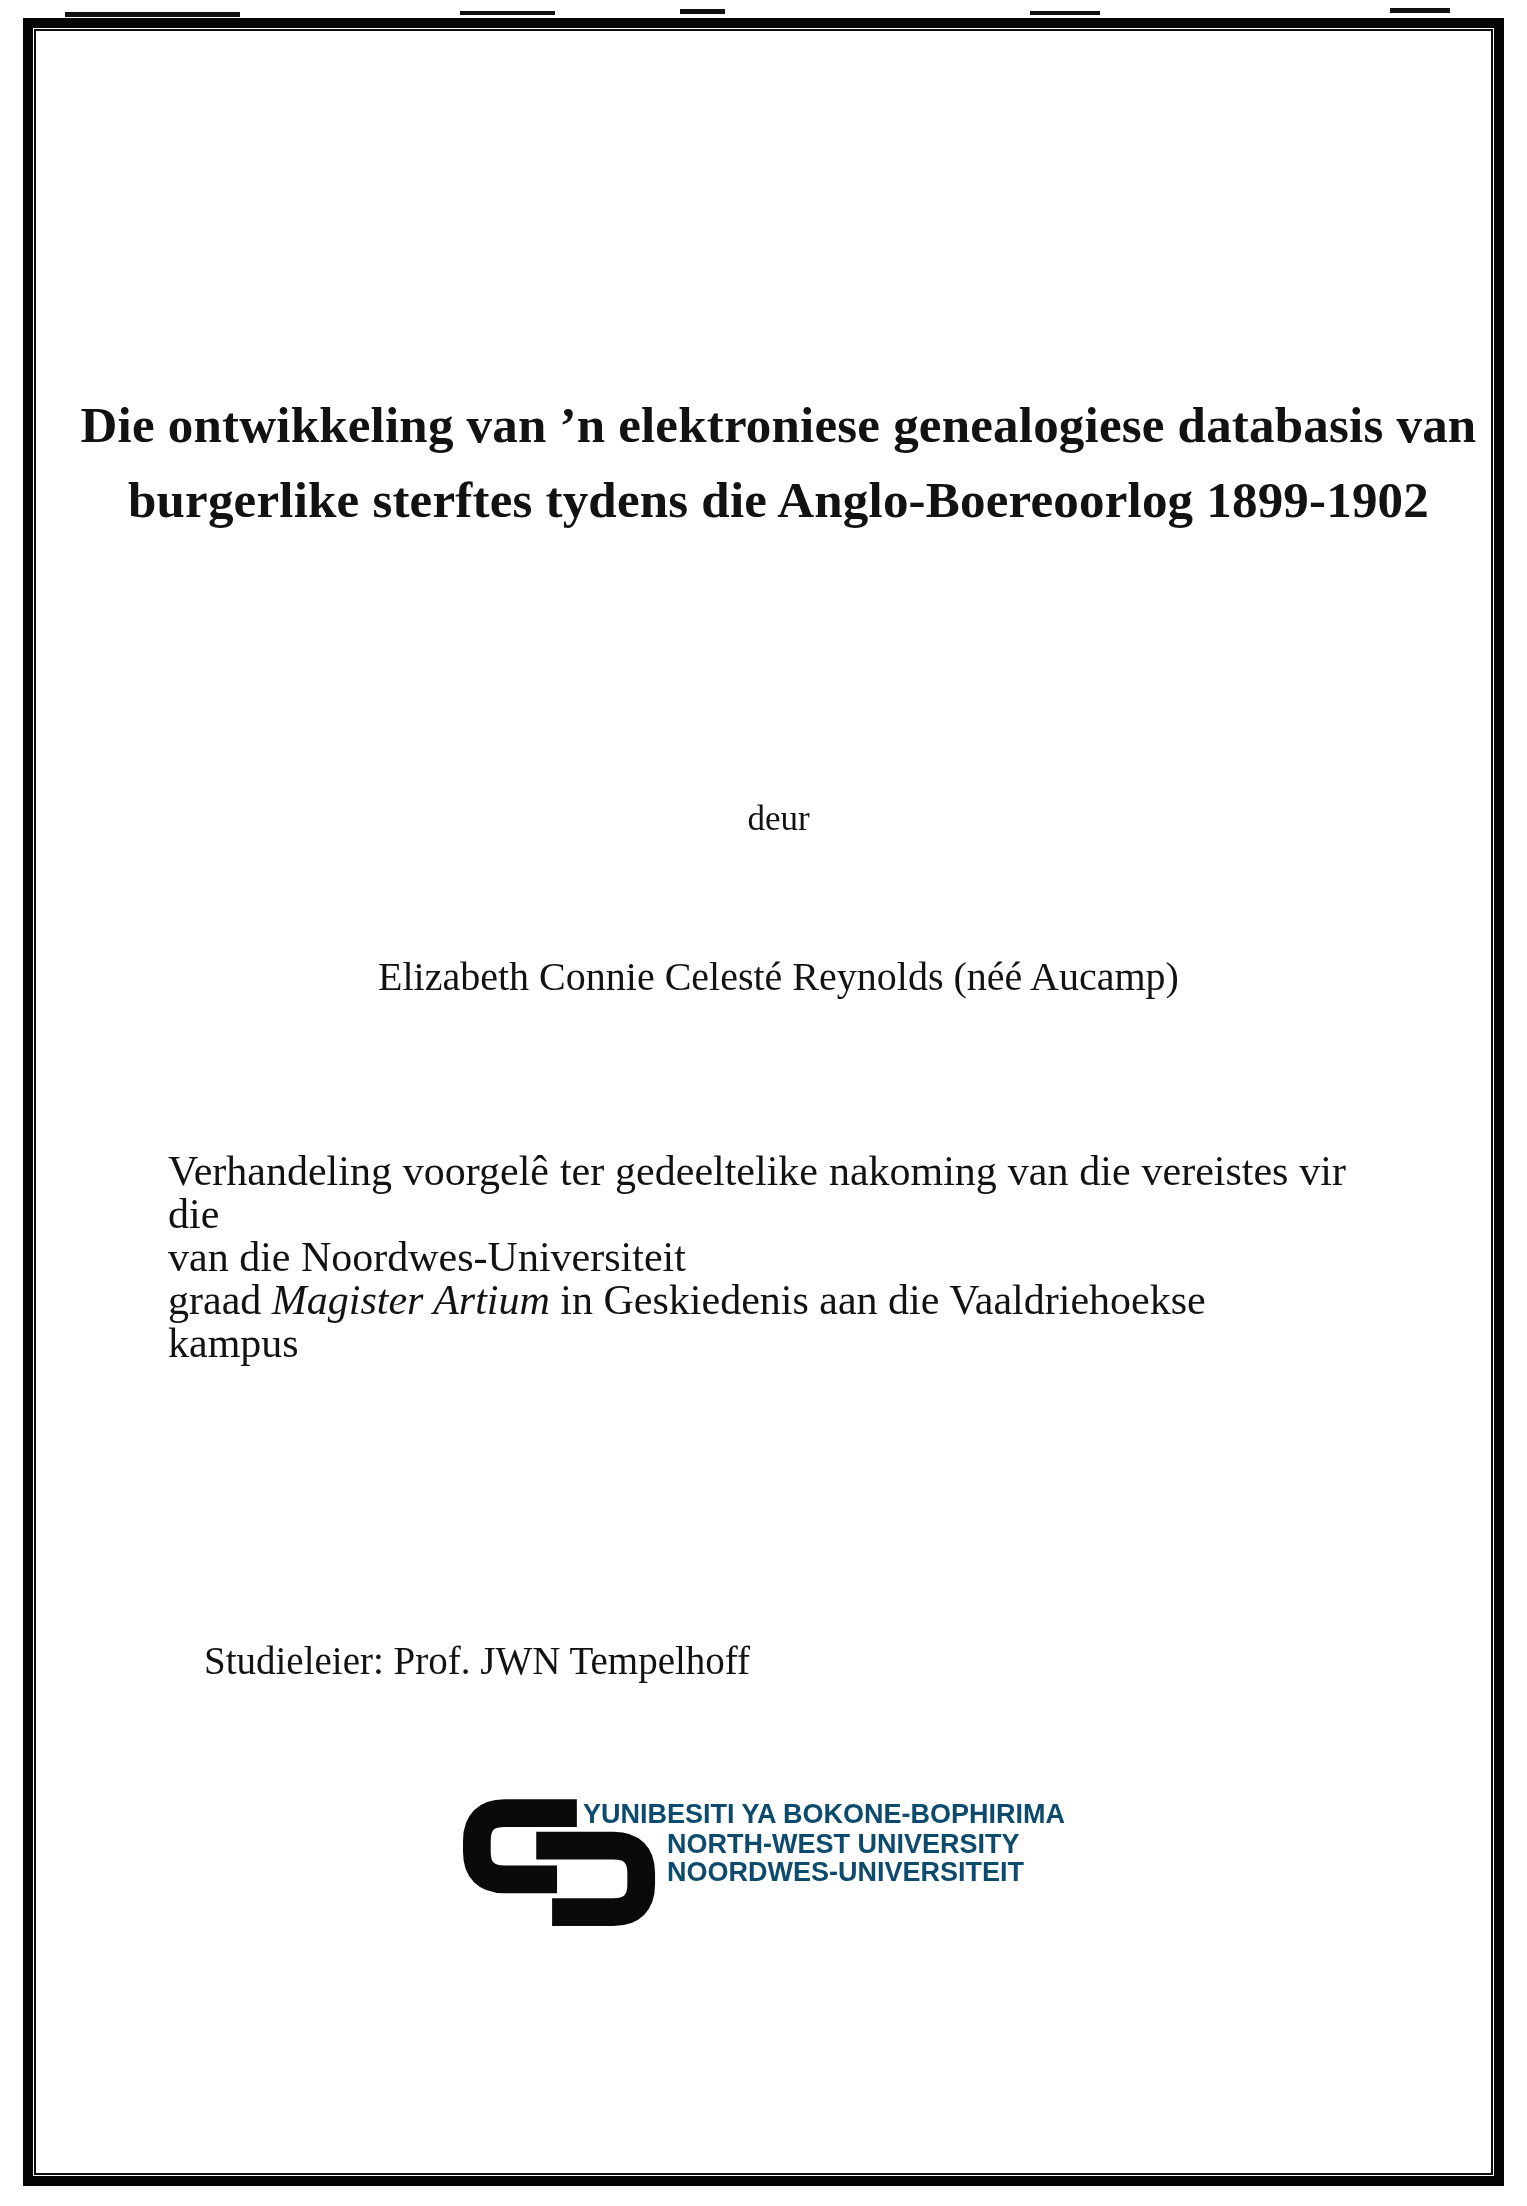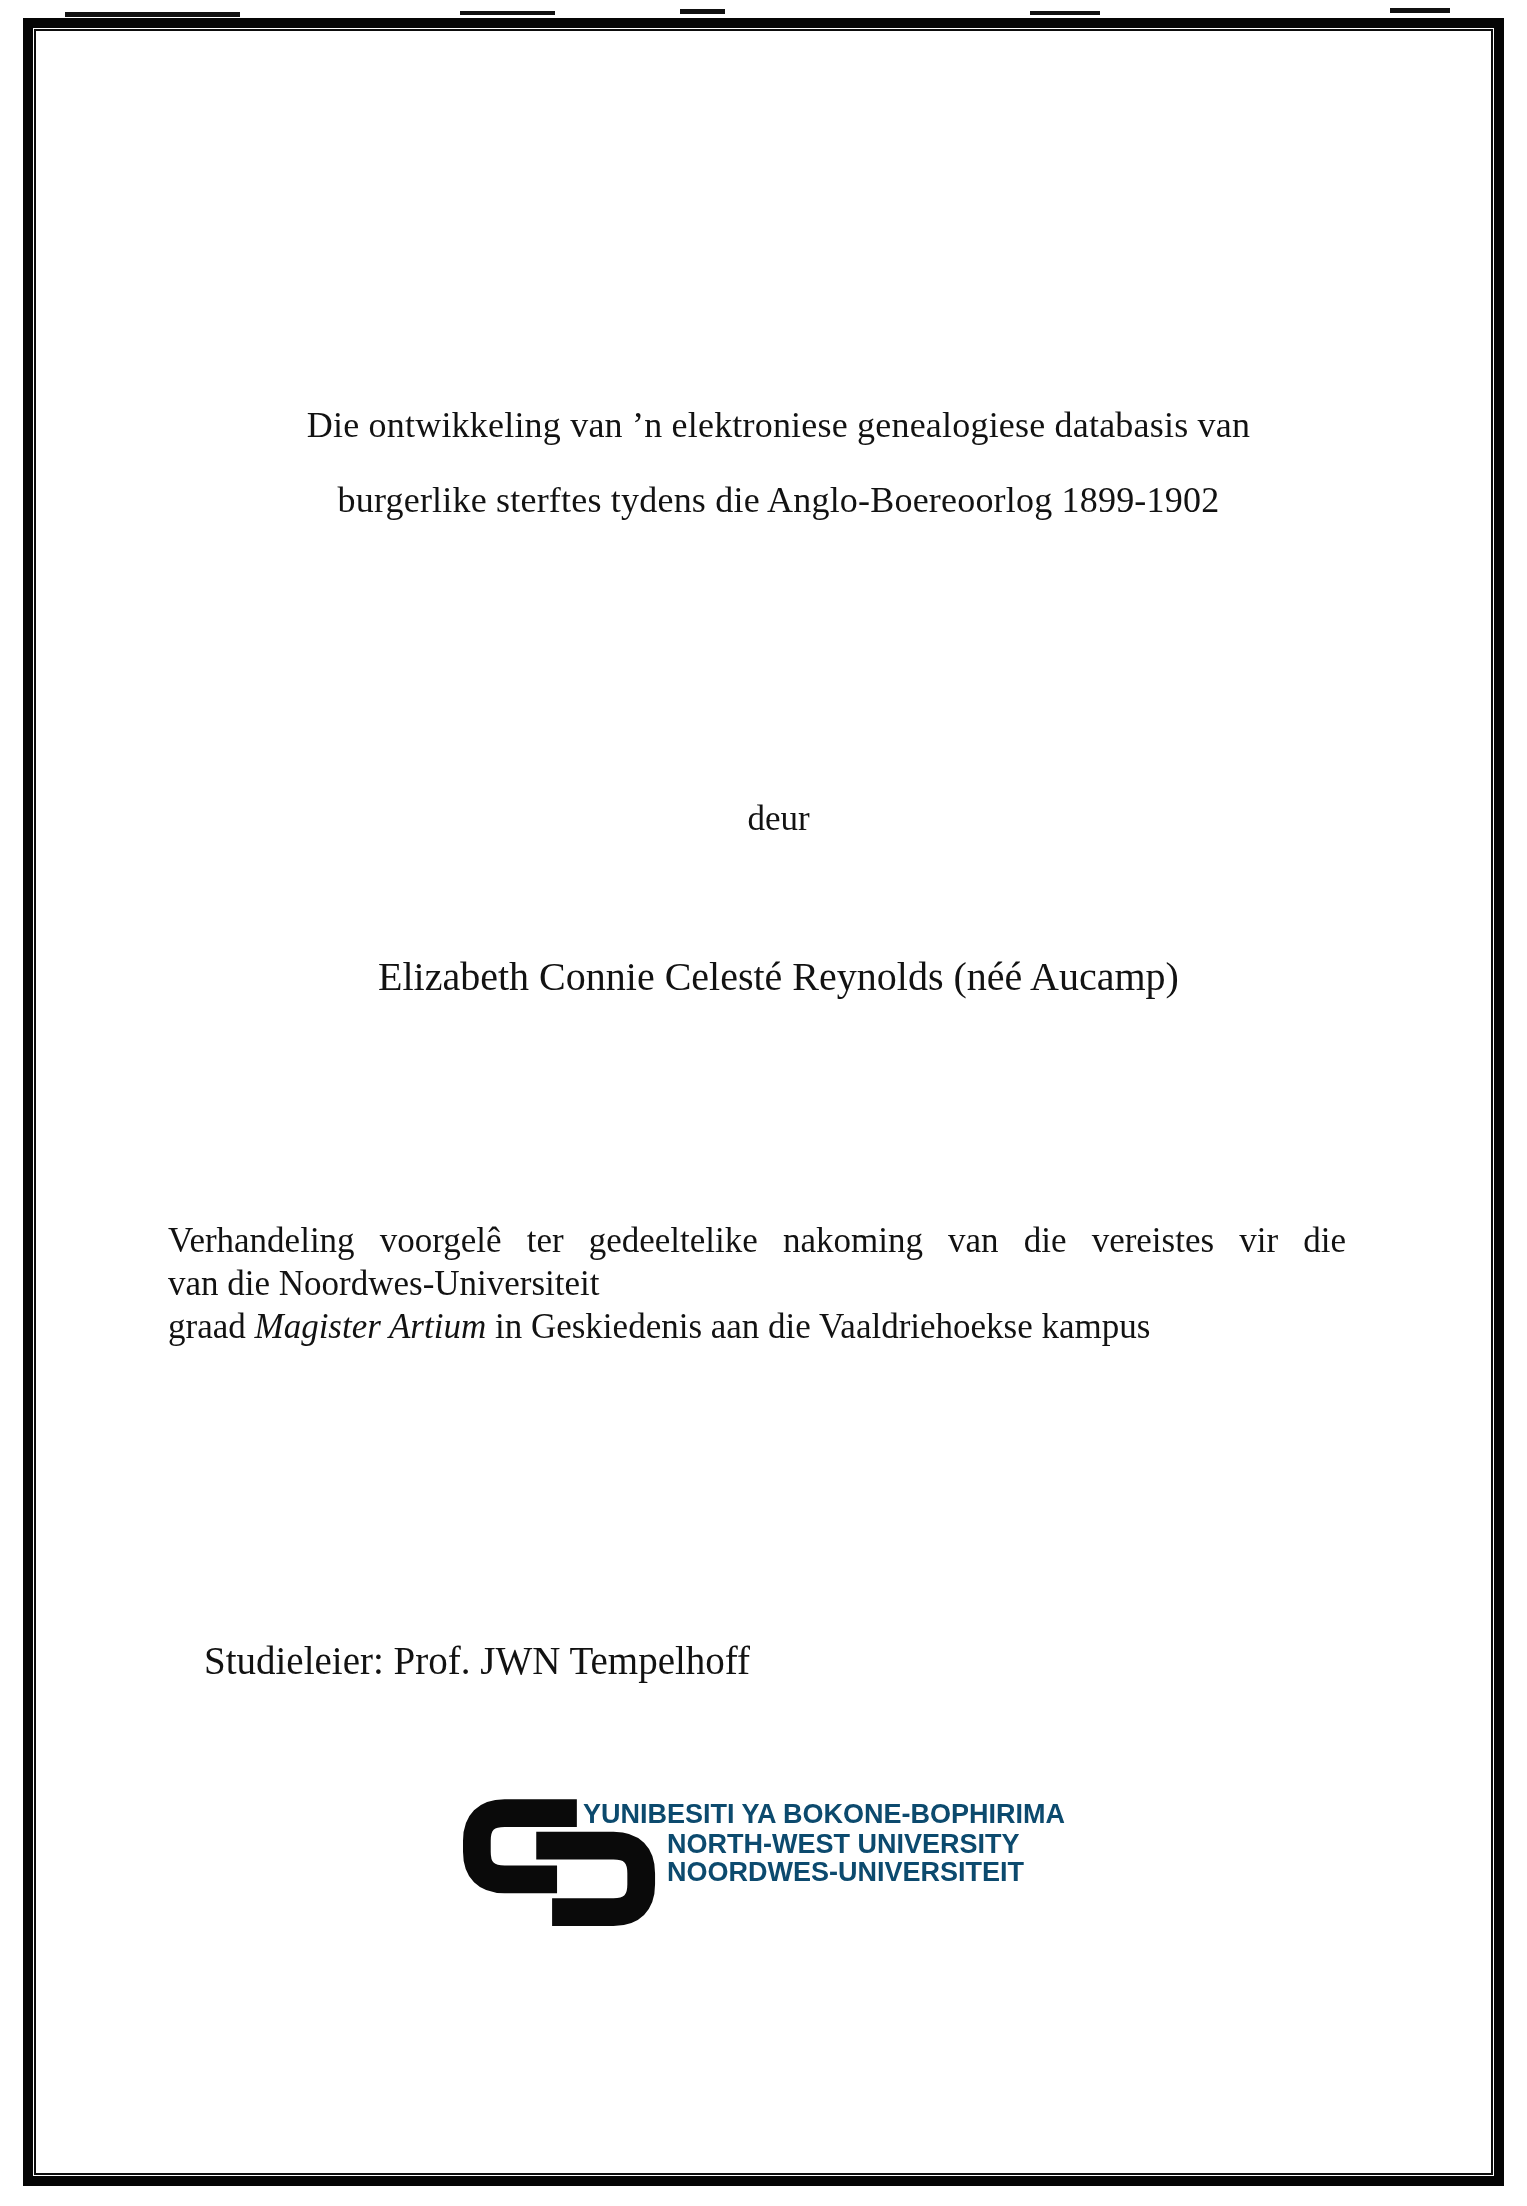--- a/index.html
+++ b/index.html
@@ -29,31 +29,31 @@
   .a1 { left: 65px;  top: 12px; width: 175px; height: 5px; }
   .a2 { left: 460px; top: 11px; width: 95px;  height: 4px; }
   .a3 { left: 680px; top: 9px;  width: 45px;  height: 5px; }
   .a4 { left: 1030px;top: 11px; width: 70px;  height: 4px; }
   .a5 { left: 1390px;top: 8px;  width: 60px;  height: 5px; }
   .a6 { left: 24px;  top: 900px; width: 6px; height: 70px; }
   
   .centered { position: absolute; left: 60px; right: 30px; text-align: center; }
   .title {
     top: 388px;
-    font-size: 36px;
+    font-size: 51px;
     line-height: 75px;
-    font-weight: 400;
+    font-weight: 700;
     letter-spacing: 0.2px;
   }
   .deur   { top: 799px; font-size: 35px; }
   .author { top: 953px; font-size: 40px; }
   .para {
     position: absolute;
-    left: 168px; width: 1178px; top: 1219px;
-    font-size: 35px;
+    left: 168px; width: 1178px; top: 1150px;
+    font-size: 42px;
     line-height: 43px;
     text-align: left;
   }
   .para-justified {
     text-align: justify;
     text-align-last: justify;
   }
   .supervisor {
     position: absolute;
     left: 204px; top: 1640px;

